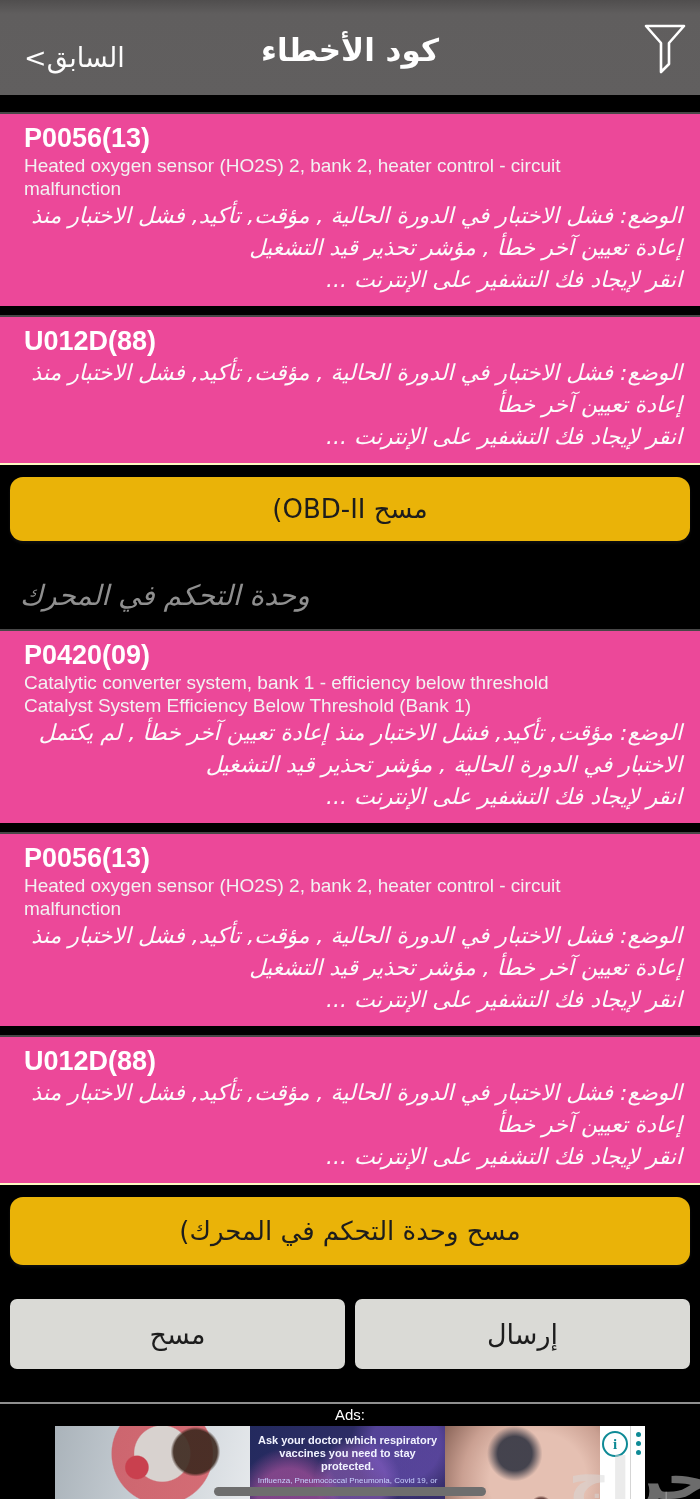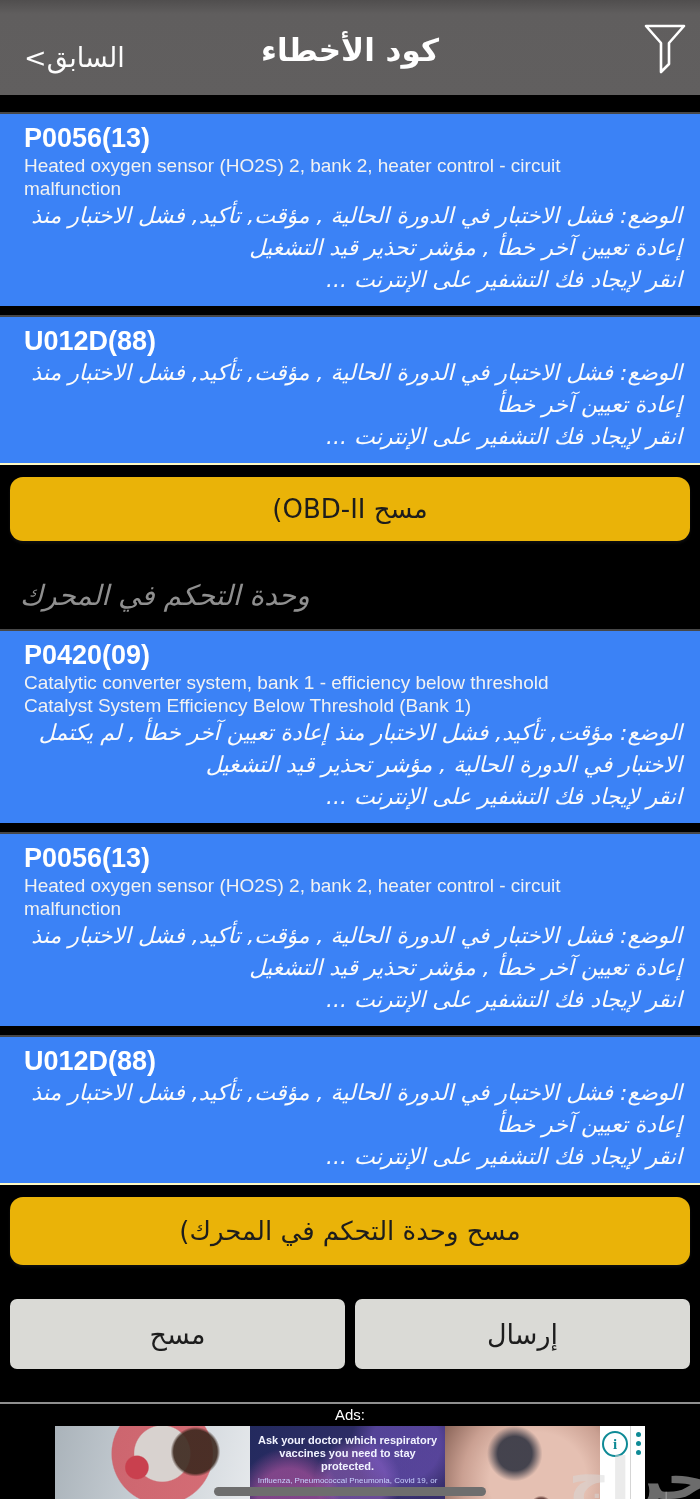--- a/index.html
+++ b/index.html
@@ -19,21 +19,21 @@
   .back-btn {
     position:absolute; left:24px; top:42px; color:#fdfdfd; font-size:27px;
     direction:ltr; letter-spacing:0.5px; cursor:default;
   }
   .page-title { color:#ffffff; font-size:31px; font-weight:bold; direction:rtl; margin-top:4px; }
   .filter-btn { position:absolute; right:12px; top:20px; width:46px; height:58px; }
 
   
   .cards-group { margin-top:17px; }
   .card {
-    background:#3b82f6; border-top:2px solid #474747; margin-bottom:9px;
+    background:#ec4899; border-top:2px solid #474747; margin-bottom:9px;
     padding:8px 14px 10px 8px;
   }
   .card.last { border-bottom:2px solid #fef9c3; margin-bottom:0; }
   .card .code {
     color:#ffffff; font-size:27px; font-weight:bold; line-height:32px;
     padding-left:16px; direction:ltr;
   }
   .card .desc {
     color:#f2f2f2; font-size:19px; line-height:23px; padding-left:16px;
     max-width:575px; direction:ltr;

